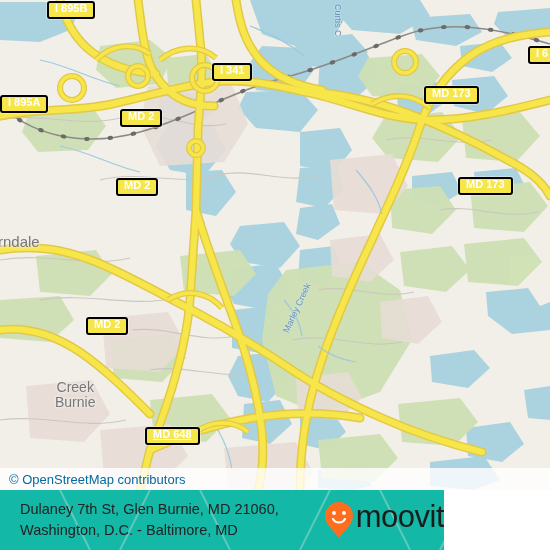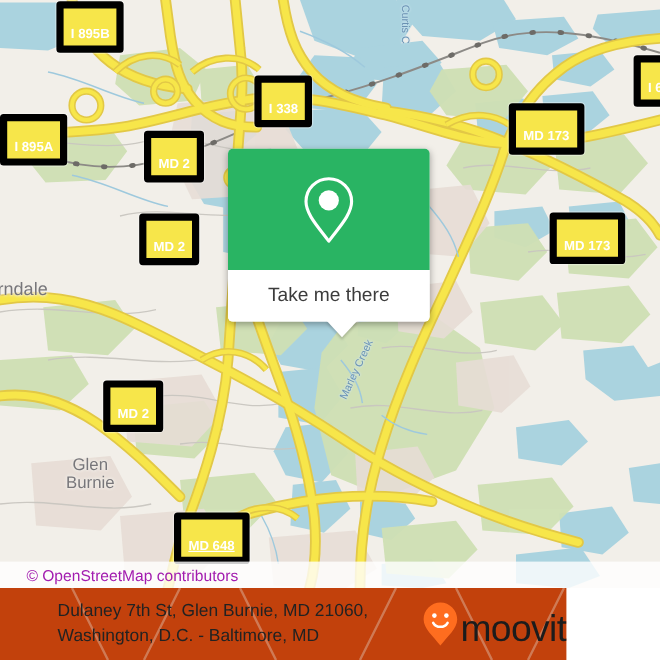--- a/index.html
+++ b/index.html
@@ -16,30 +16,30 @@
   
   .place{position:absolute;color:#77767a;font-size:14px;
          font-family:"Liberation Sans",sans-serif;
          text-shadow:0 0 3px #f2efe9,0 0 3px #f2efe9,0 0 2px #f2efe9;
          white-space:pre;line-height:1.05;pointer-events:none;}
   .water-label{position:absolute;color:#6a92b3;font-size:9px;font-style:normal;
          font-family:"Liberation Sans",sans-serif;white-space:nowrap;
          text-shadow:0 0 2px #cfe6f2,0 0 2px #cfe6f2;}
 
   
-  .shield{position:absolute;background:#f7e64a;border:6px solid #000000;
+  .shield{position:absolute;background:#f7e64a;border:2px solid #000000;
           border-radius:3px;color:#ffffff;font-weight:bold;font-size:11px;
-          padding:17px 6px 3px 6px;line-height:1;white-space:nowrap;
+          padding:0 6px 3px 6px;line-height:1;white-space:nowrap;
           box-shadow:0 0 0 1px rgba(255,255,255,.35);}
 
   
   #attrib{position:absolute;left:0;bottom:0;width:550px;height:22px;
           background:rgba(255,255,255,.80);
           display:flex;align-items:center;}
-  #attrib span{font-size:13px;color:#a21caf;padding-left:22px;
+  #attrib span{font-size:13px;color:#0369a1;padding-left:9px;
                font-family:"Liberation Sans",sans-serif;}
 
   
   #card{position:absolute;left:190px;top:124px;width:168px;
         border-radius:4px;box-shadow:0 2px 6px rgba(0,0,0,.35);
         background:#ffffff;overflow:visible;}
   #card-head{height:101px;background:#29b463;
              border-top-left-radius:4px;border-top-right-radius:4px;
              display:flex;align-items:center;justify-content:center;}
   #card-foot{height:43px;background:#ffffff;
@@ -48,28 +48,28 @@
              position:relative;}
   #card-foot span{font-size:16px;color:#3c3c3c;
                   font-family:"Liberation Sans",sans-serif;}
   #tail{position:absolute;left:82px;bottom:-13px;width:0;height:0;
         border-left:13px solid transparent;border-right:13px solid transparent;
         border-top:14px solid #ffffff;
         filter:drop-shadow(0 2px 1px rgba(0,0,0,.18));}
 
   
   #footer{position:absolute;left:0;top:490px;width:444px;height:60px;
-          background:#c2410c;display:flex;align-items:center;
-          overflow:hidden;padding-left:28px;}
+          background:#14b8a6;display:flex;align-items:center;
+          overflow:hidden;}
   #footer-wm{position:absolute;left:0;top:0;width:550px;height:60px;
              opacity:.35;}
   #addr{position:relative;z-index:2;padding-left:20px;width:370px;
         font-size:14.5px;color:#222;line-height:1.45;
         font-family:"Liberation Sans",sans-serif;}
-  #logo{position:relative;z-index:2;display:flex;align-items:flex-end;
+  #logo{position:relative;z-index:2;display:flex;align-items:flex-start;
         margin-left:6px;}
   #logo-text{font-size:31px;color:#1c1c1c;letter-spacing:-0.5px;
              font-family:"Liberation Sans",sans-serif;line-height:1;
              margin-left:2px;font-weight:400;}
 </style>
 </head>
 <body>
 
 <div id="app">
 
@@ -256,52 +256,39 @@
     </svg>
 
     <div class="water-label" style="left:343px;top:4px;transform:rotate(90deg);transform-origin:left top;">
       <span>Curtis C</span>
     </div>
     <div class="water-label" style="left:281px;top:330px;transform:rotate(-65deg);transform-origin:left top;">
       <span>Marley Creek</span>
     </div>
 
     <div class="place" style="left:-2px;top:234px;font-size:15px;">rndale</div>
-    <div class="place" style="left:55px;top:380px;font-size:14px;text-align:center;">Glen
+    <div class="place" style="left:55px;top:380px;font-size:14px;text-align:center;">Creek
 Burnie</div>
 
     <div class="shield" style="left:47px;top:1px;">I 895B</div>
-    <div class="shield" style="left:212px;top:63px;">I 338</div>
+    <div class="shield" style="left:212px;top:63px;">I 341</div>
     <div class="shield" style="left:0;top:95px;">I 895A</div>
     <div class="shield" style="left:120px;top:109px;">MD 2</div>
     <div class="shield" style="left:424px;top:86px;">MD 173</div>
     <div class="shield" style="left:116px;top:178px;">MD 2</div>
     <div class="shield" style="left:458px;top:177px;">MD 173</div>
     <div class="shield" style="left:528px;top:46px;">I 6</div>
     <div class="shield" style="left:86px;top:317px;">MD 2</div>
     <div class="shield" style="left:145px;top:427px;text-decoration:underline;">MD 648</div>
 
     <div id="attrib">
       <span>© OpenStreetMap contributors</span>
     </div>
   </div>
 
-  <div id="card">
-    <div id="card-head">
-      <svg width="46" height="58" viewBox="0 0 46 58">
-        <path d="M23,3 C12.5,3 4,11.5 4,22 C4,33 15,44 23,55
-                 C31,44 42,33 42,22 C42,11.5 33.5,3 23,3 Z" fill="none" stroke="#ffffff" stroke-width="2.6" stroke-linejoin="round"></path>
-        <circle cx="23" cy="21" r="8.4" fill="#ffffff"></circle>
-      </svg>
-    </div>
-    <div id="card-foot">
-      <span>Take me there</span>
-      <div id="tail"></div>
-    </div>
-  </div>
 
   <div id="footer">
     <svg id="footer-wm" viewBox="0 0 550 60">
       <g stroke="#e9e6df" stroke-width="2" fill="none">
         <path d="M60,0 L90,60"></path>
           <path d="M120,60 L150,0"></path>
         <path d="M200,0 L230,60"></path>
           <path d="M300,60 L330,0"></path>
         <path d="M380,0 L410,60"></path>
           <path d="M440,60 L470,0"></path>

